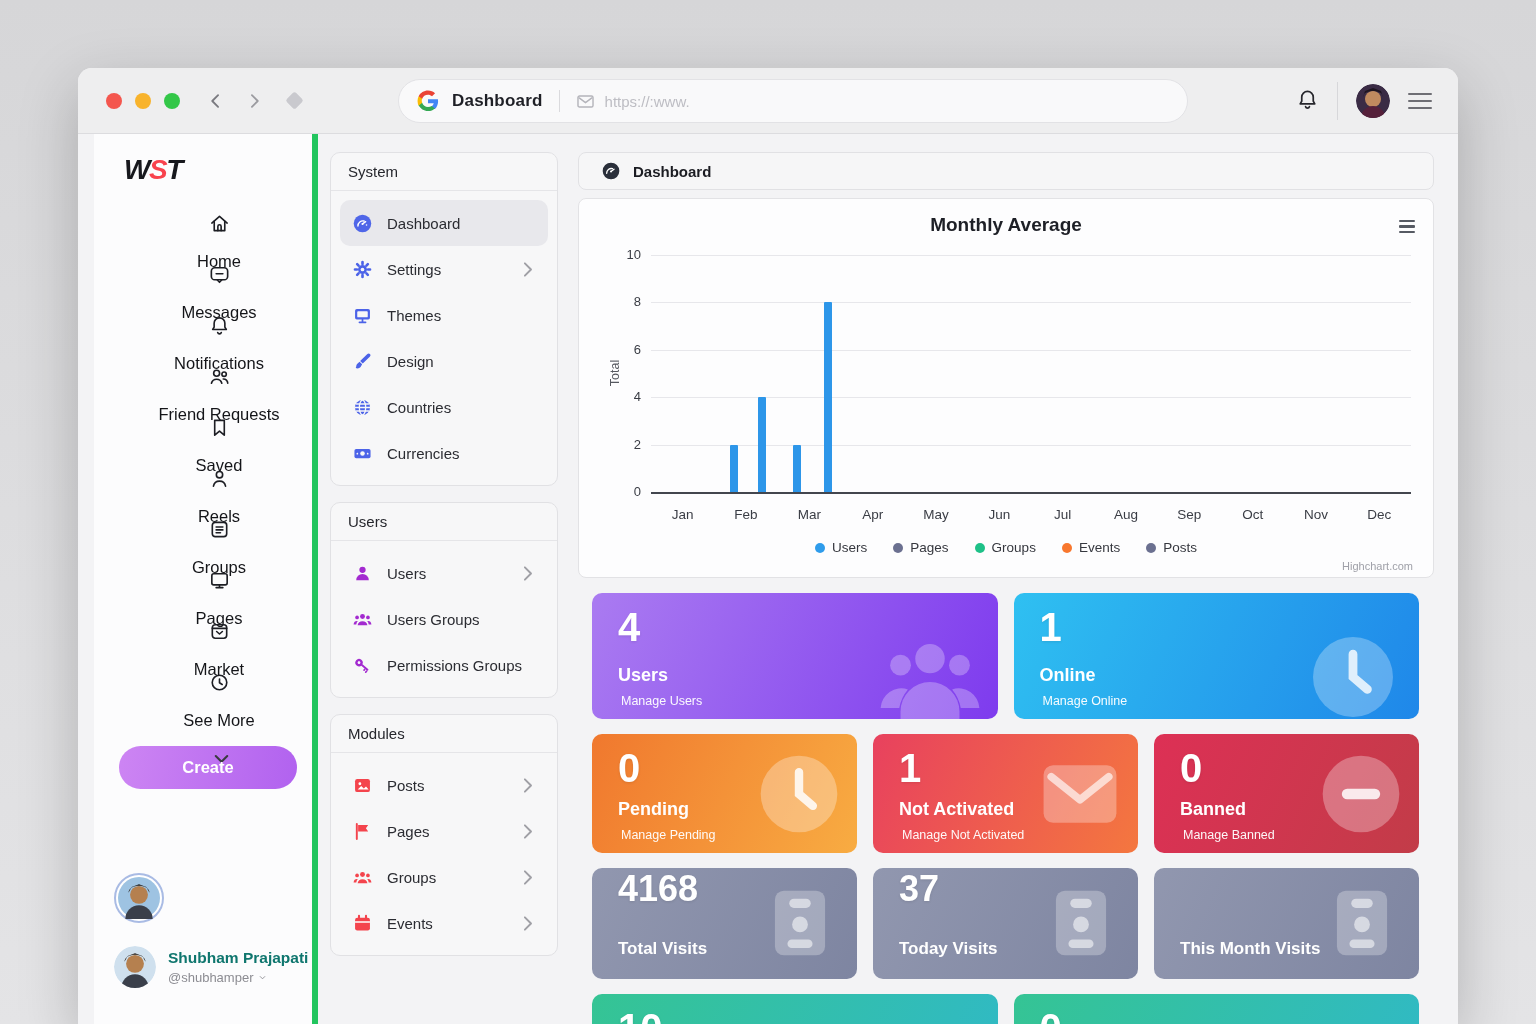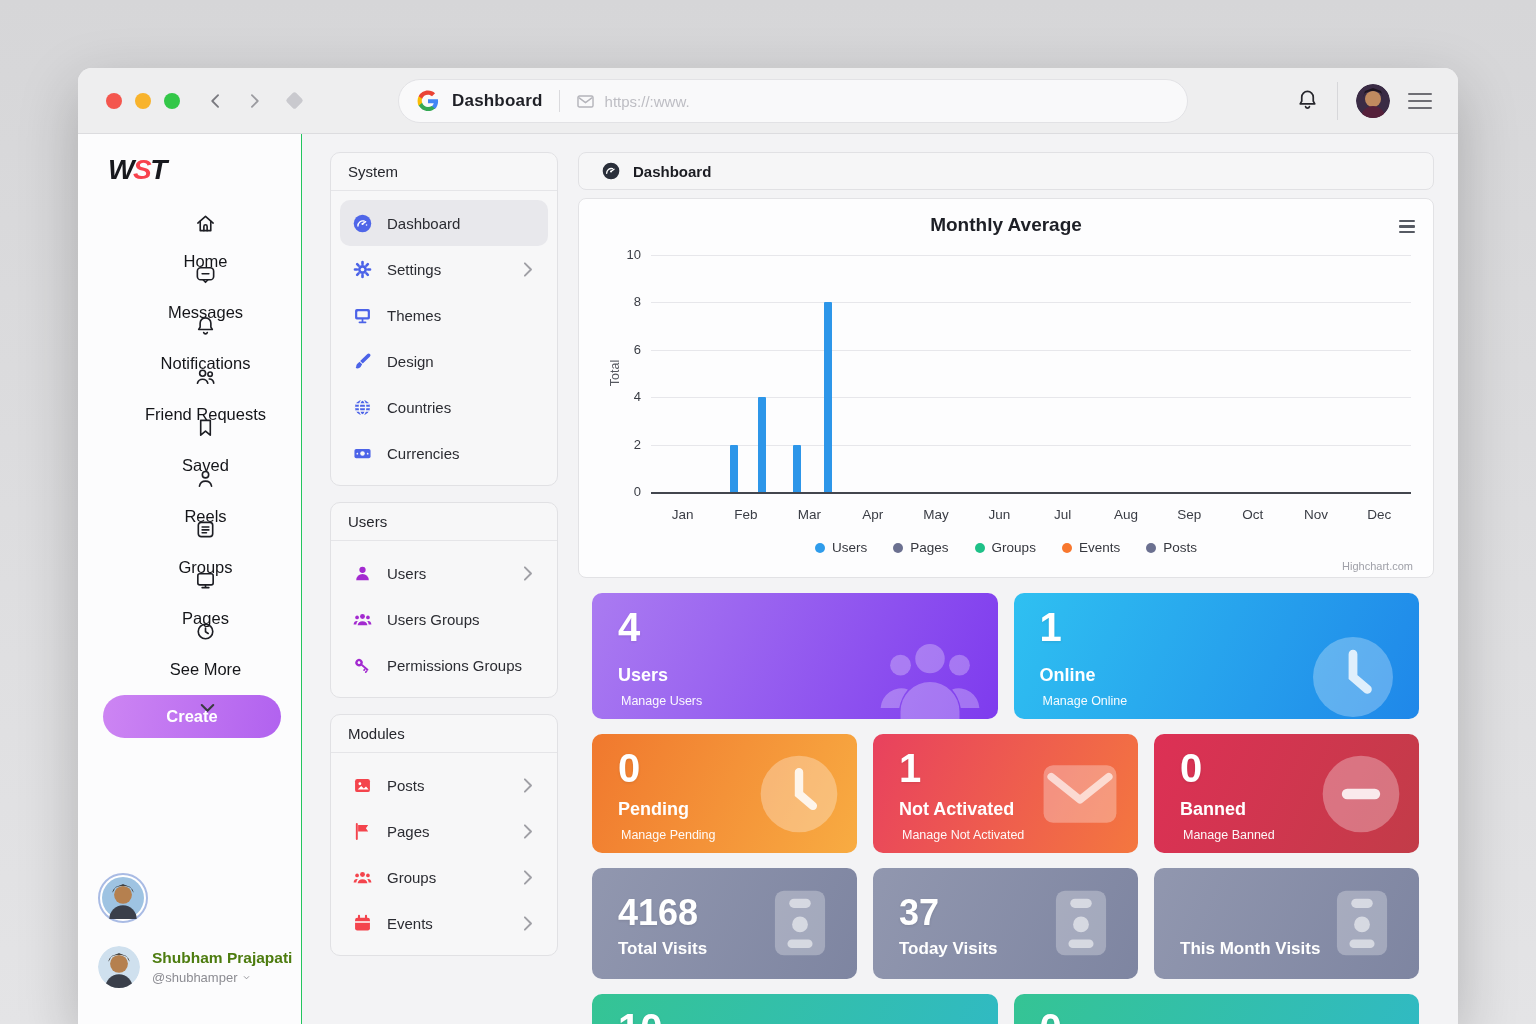--- a/index.html
+++ b/index.html
@@ -22,37 +22,37 @@
   .urlbar .gicon { width:22px; height:22px; }
   .urlbar .title { margin-left:13px; font-size:17px; font-weight:700; color:#1f2026; letter-spacing:.2px; }
   .urlbar .vsep { width:1px; height:22px; background:#dadadd; margin:0 16px; }
   .urlbar .url { font-size:15px; color:#bdbdc3; margin-left:10px; }
   .chrome-right { position:absolute; right:26px; top:0; height:66px; display:flex; align-items:center; gap:18px; }
   .chrome-right .vdiv { width:1px; height:38px; background:#d7d7da; }
   .avatar-sm { width:34px; height:34px; border-radius:50%; overflow:hidden; }
   .burger span { display:block; width:24px; height:2.6px; background:#6e6e74; border-radius:2px; margin:4.6px 0; }
 
   
-  .sidebar { position:absolute; left:0; top:66px; width:224px; bottom:0; background:#fcfcfd; border-right:1px solid #22c55e; }
+  .sidebar { position:absolute; left:16px; top:66px; width:224px; bottom:0; background:#fcfcfd; border-right:6px solid #22c55e; }
   .logo { margin:20px 0 0 30px; font-size:28px; font-weight:800; font-style:italic; letter-spacing:-1.5px; color:#17181d; }
   .logo .s { color:#f8424d; }
   .menu { margin-top:26px; }
   .menu-item { height:51px; display:flex; align-items:center; padding-left:32px; gap:17px; cursor:pointer;flex-direction:column; }
   .menu-item svg { width:23px; height:23px; flex:none; }
   .menu-label { font-size:16.5px; color:#141519; font-weight:500; }
   .menu-item .dd { margin-left:4px; }
   .create-btn { margin:24px 0 0 25px; width:178px; height:43px; border-radius:22px;
     background:linear-gradient(100deg,#cd85f3,#b162ef); color:#fff; font-weight:700; font-size:16.5px;
     display:flex; align-items:center; justify-content:center; border:none; cursor:pointer; }
   .story { position:absolute; left:20px; top:739px; width:50px; height:50px; border-radius:50%;
     border:2.5px solid #a9bbe4; padding:2px; background:#fff; }
   .story .avatar-sm { width:100%; height:100%; }
   .profile { position:absolute; left:20px; top:812px; display:flex; gap:12px; align-items:center; }
   .profile .avatar-sm { width:42px; height:42px; }
-  .p-name { font-size:15.5px; font-weight:700; color:#4d7c0f; }
+  .p-name { font-size:15.5px; font-weight:700; color:#0f766e; }
   .p-handle { font-size:13px; color:#8c8c92; margin-top:3px; display:flex; align-items:center; gap:5px; }
 
   
   .panels { position:absolute; left:252px; top:84px; width:228px; }
   .panel { background:#f7f7f8; border:1px solid #e1e1e4; border-radius:10px; margin-bottom:16px; overflow:hidden; }
   .panel-header { height:38px; display:flex; align-items:center; padding-left:17px; font-size:15px; color:#26272d; border-bottom:1px solid #e5e5e8; }
   .panel-body { padding:9px; }
   .p-item { height:46px; display:flex; align-items:center; padding:0 10px 0 12px; gap:14px; border-radius:10px; cursor:pointer; }
   .p-item.active { background:#e8e8ec; }
   .p-item svg { width:21px; height:21px; flex:none; }
@@ -79,21 +79,21 @@
   .legend-item { display:flex; align-items:center; gap:7px; font-size:13.5px; color:#36383f; cursor:pointer; }
   .legend-dot { width:10px; height:10px; border-radius:50%; display:inline-block; }
   .chart-credit { position:absolute; right:20px; top:361px; font-size:11px; color:#9fa0a8; }
 
   
   .cards { margin-top:15px; padding:0 15px 0 14px; display:flex; flex-direction:column; gap:15px; }
   .card-row { display:flex; gap:16px; }
   .card { flex:1; border-radius:10px; position:relative; color:#fff; overflow:hidden; }
   .row1 .card { height:126px; } .row2 .card { height:119px; } .row3 .card { height:111px; } .row4 .card { height:110px; }
   .card .num { font-size:40px; font-weight:700; margin:12px 0 0 26px; text-shadow:0 1px 3px rgba(0,0,0,.10); }
-  .row3 .num { font-size:36px; margin-top:24px; }
+  .row3 .num { font-size:36px; margin-top:0; }
   .card .lbl { position:absolute; left:26px; bottom:33px; font-size:18px; font-weight:600; }
   .card .sub { position:absolute; left:29px; bottom:11px; font-size:12.5px; opacity:.96; }
   .row3 .lbl { bottom:20px; font-size:17px; }
   .wm { position:absolute; }
   .row1 .wm { width:104px; height:104px; right:16px; bottom:-12px; }
   .row1 .wm.clock-wm { width:96px; height:96px; right:18px; bottom:-6px; }
   .row2 .wm { width:92px; height:92px; right:12px; top:14px; }
   .row3 .wm { width:86px; height:86px; right:14px; top:12px; }
 </style>
 </head>
@@ -217,20 +217,28 @@
             <path d="M8.5 9.4h7M8.5 12.4h7M8.5 15.4h4.5"></path>
           </svg>
         <span class="menu-label">Groups</span>
       </div>
       <div class="menu-item">
         <svg viewBox="0 0 24 24" fill="none" stroke="#1d1e24" stroke-width="1.7" stroke-linecap="round" stroke-linejoin="round">
             <rect x="4" y="5" width="16" height="11.5" rx="2"></rect>
             <path d="M12 16.5v3M8.5 19.5h7"></path>
           </svg>
         <span class="menu-label">Pages</span>
+      </div>
+      <div class="menu-item">
+        <svg viewBox="0 0 24 24" fill="none" stroke="#1d1e24" stroke-width="1.7" stroke-linecap="round" stroke-linejoin="round">
+            <rect x="4.5" y="5" width="15" height="14" rx="3"></rect>
+            <path d="M4.5 8.7h15"></path>
+            <path d="M9 12l3 2.6 3-2.6"></path>
+          </svg>
+        <span class="menu-label">Market</span>
       </div>
       <div class="menu-item">
         <svg viewBox="0 0 24 24" fill="none" stroke="#1d1e24" stroke-width="1.7" stroke-linecap="round" stroke-linejoin="round">
             <circle cx="12" cy="12" r="7.6"></circle>
             <path d="M12 8.3v4l2.8 1.8"></path>
           </svg>
         <span class="menu-label">See More</span>
         <span class="dd"><svg width="13" height="13" viewBox="0 0 24 24">
               <path d="M6 9.5l6 6 6-6" fill="none" stroke="#3a3b40" stroke-width="2.2" stroke-linecap="round" stroke-linejoin="round"></path>
             </svg></span>

